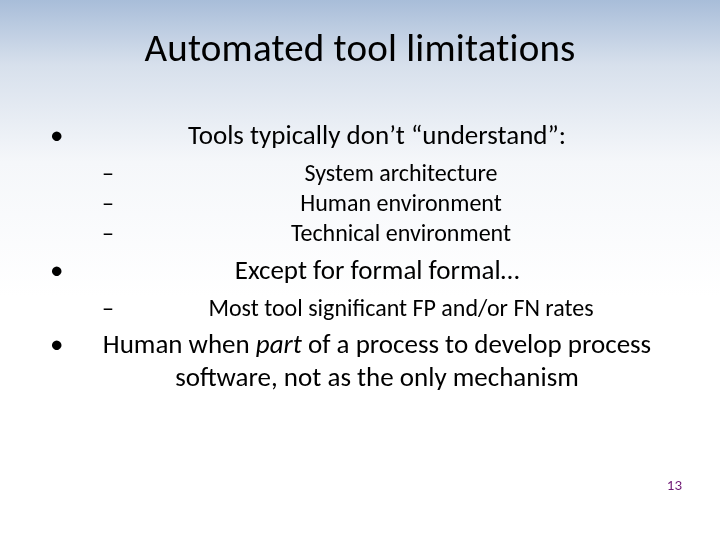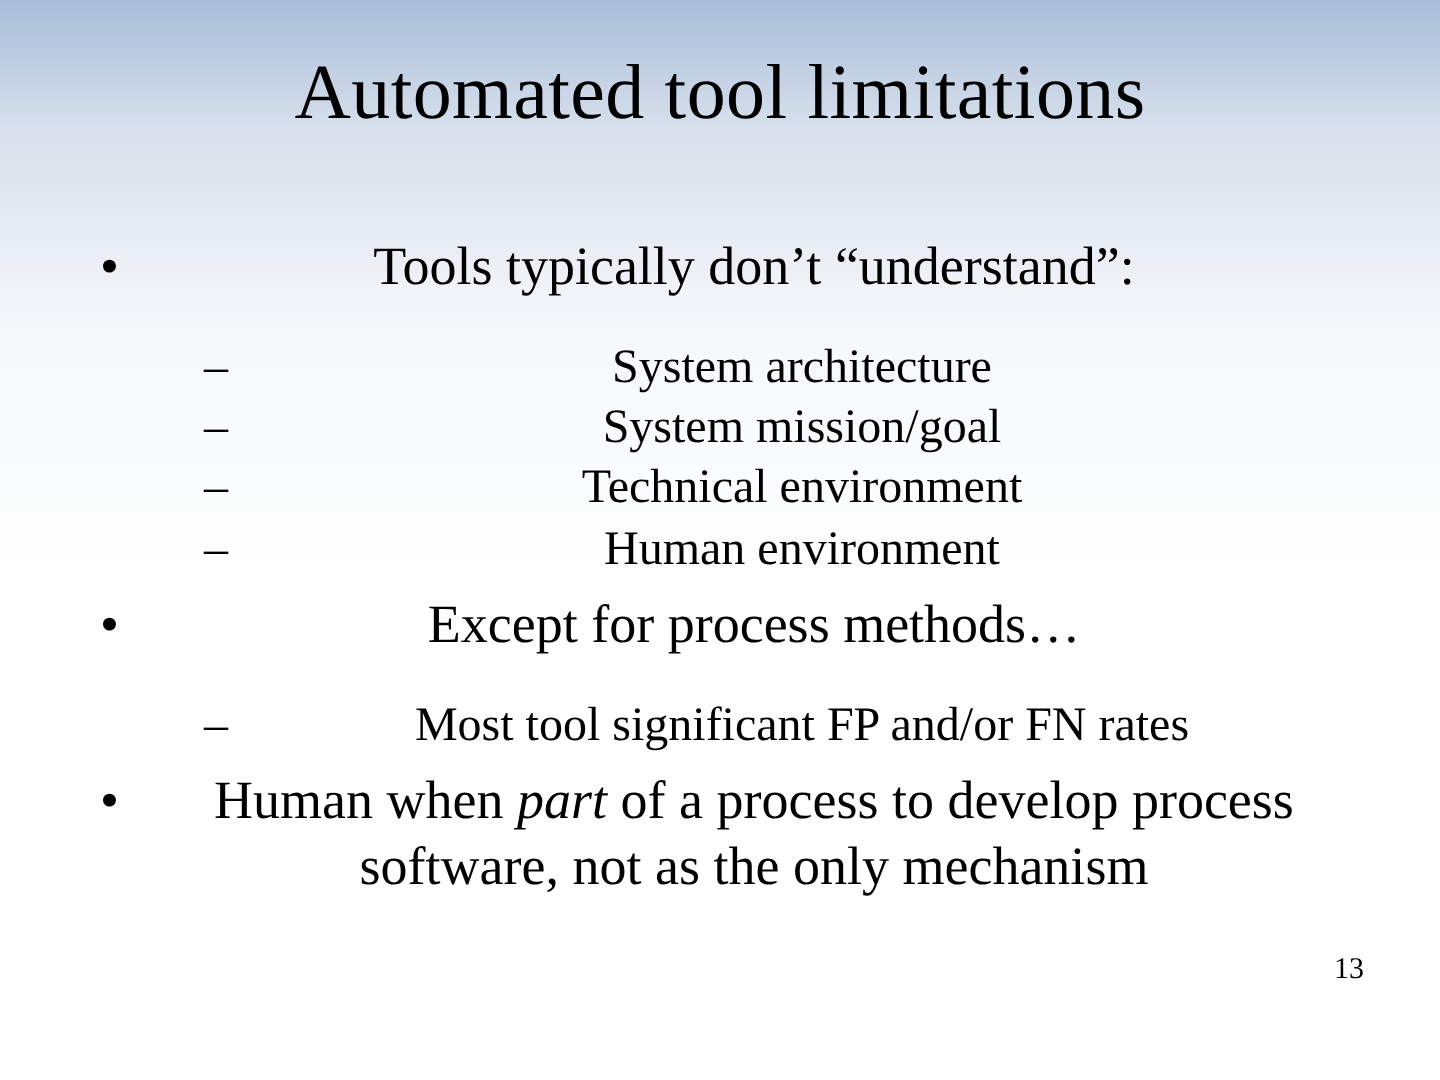--- a/index.html
+++ b/index.html
@@ -8,21 +8,20 @@
     font-family: Calibri, 'Segoe UI', Arial, sans-serif;
     background: linear-gradient(180deg, #a8bdd9 0%, #d7e0ec 12%, #f5f7fa 30%, #ffffff 55%);
     color: #000;
     position: relative;
   }
   .slide {
     width: 720px;
     height: 512px;
     padding: 20px 40px 30px 40px;
     position: relative;
-    font-family: Liberation Serif, serif;
   }
   .title {
     font-size: 39px;
     font-weight: 400;
     text-align: center;
     margin-top: 4px;
     margin-bottom: 48px;
     letter-spacing: 0.2px;
     color: #000;
   }
@@ -41,21 +40,21 @@
   ul.level1 > li::before {
     content: "•";
     position: absolute;
     left: 0;
     top: 0;
     font-size: 27px;
   }
   ul.level2 {
     list-style: none;
     padding-left: 28px;
-    margin-top: 20px;
+    margin-top: 6px;
     margin-bottom: 4px;
   }
   ul.level2 > li {
     font-size: 24px;
     line-height: 1.22;
     margin-bottom: 1px;
     position: relative;
     padding-left: 20px;
   }
   ul.level2 > li::before {
@@ -63,44 +62,43 @@
     position: absolute;
     left: 0;
     top: 0;
   }
   .italic { font-style: italic; }
   .page-number {
     position: absolute;
     bottom: 18px;
     right: 38px;
     font-size: 15px;
-    color: #000000;
+    color: #701a75;
   }
 </style>
 </head>
 <body>
 
 <div class="slide">
 
   <h1 class="title">Automated tool limitations</h1>
 
   <ul class="level1">
 
     <li>
       <span>Tools typically don’t “understand”:</span>
       <ul class="level2">
         <li>System architecture</li>
-        <li>System mission/goal</li>
+        <li>Human environment</li>
         <li>Technical environment</li>
-        <li>Human environment</li>
       </ul>
     </li>
 
     <li>
-      <span>Except for process methods…</span>
+      <span>Except for formal formal…</span>
       <ul class="level2">
         <li>Most tool significant FP and/or FN rates</li>
       </ul>
     </li>
 
     <li>
       <span>Human when </span><span class="italic">part</span><span> of a process to develop process software, not as the only mechanism</span>
     </li>
 
   </ul>

